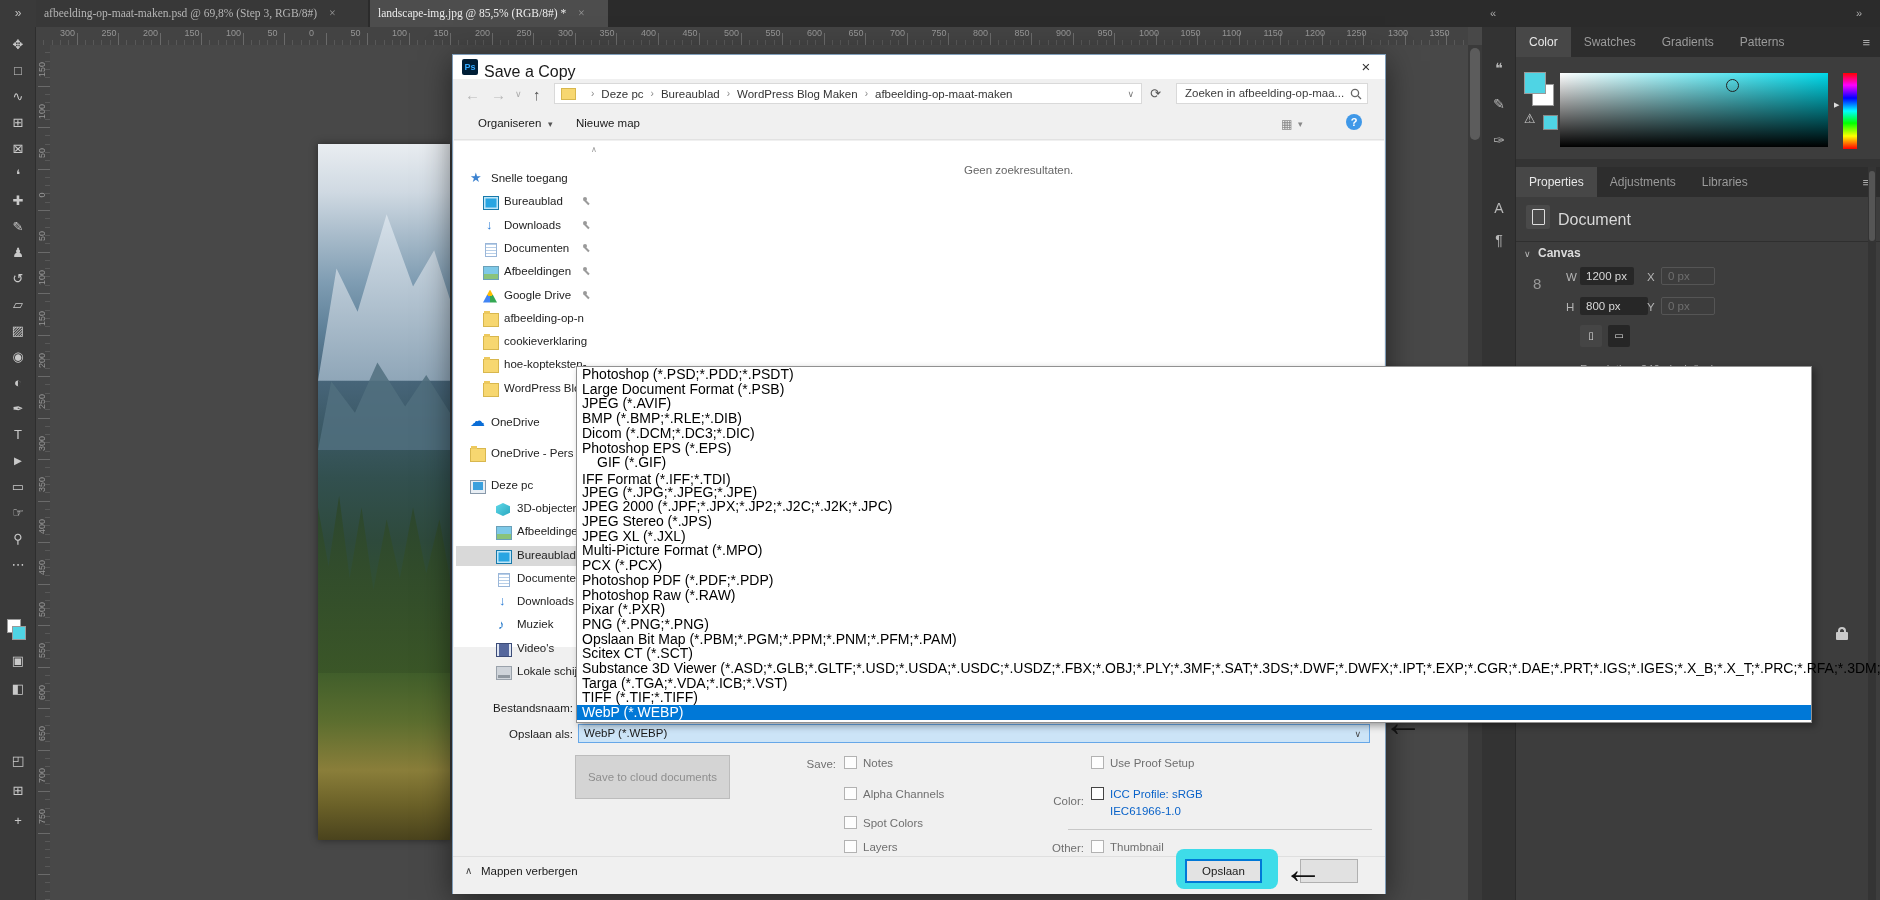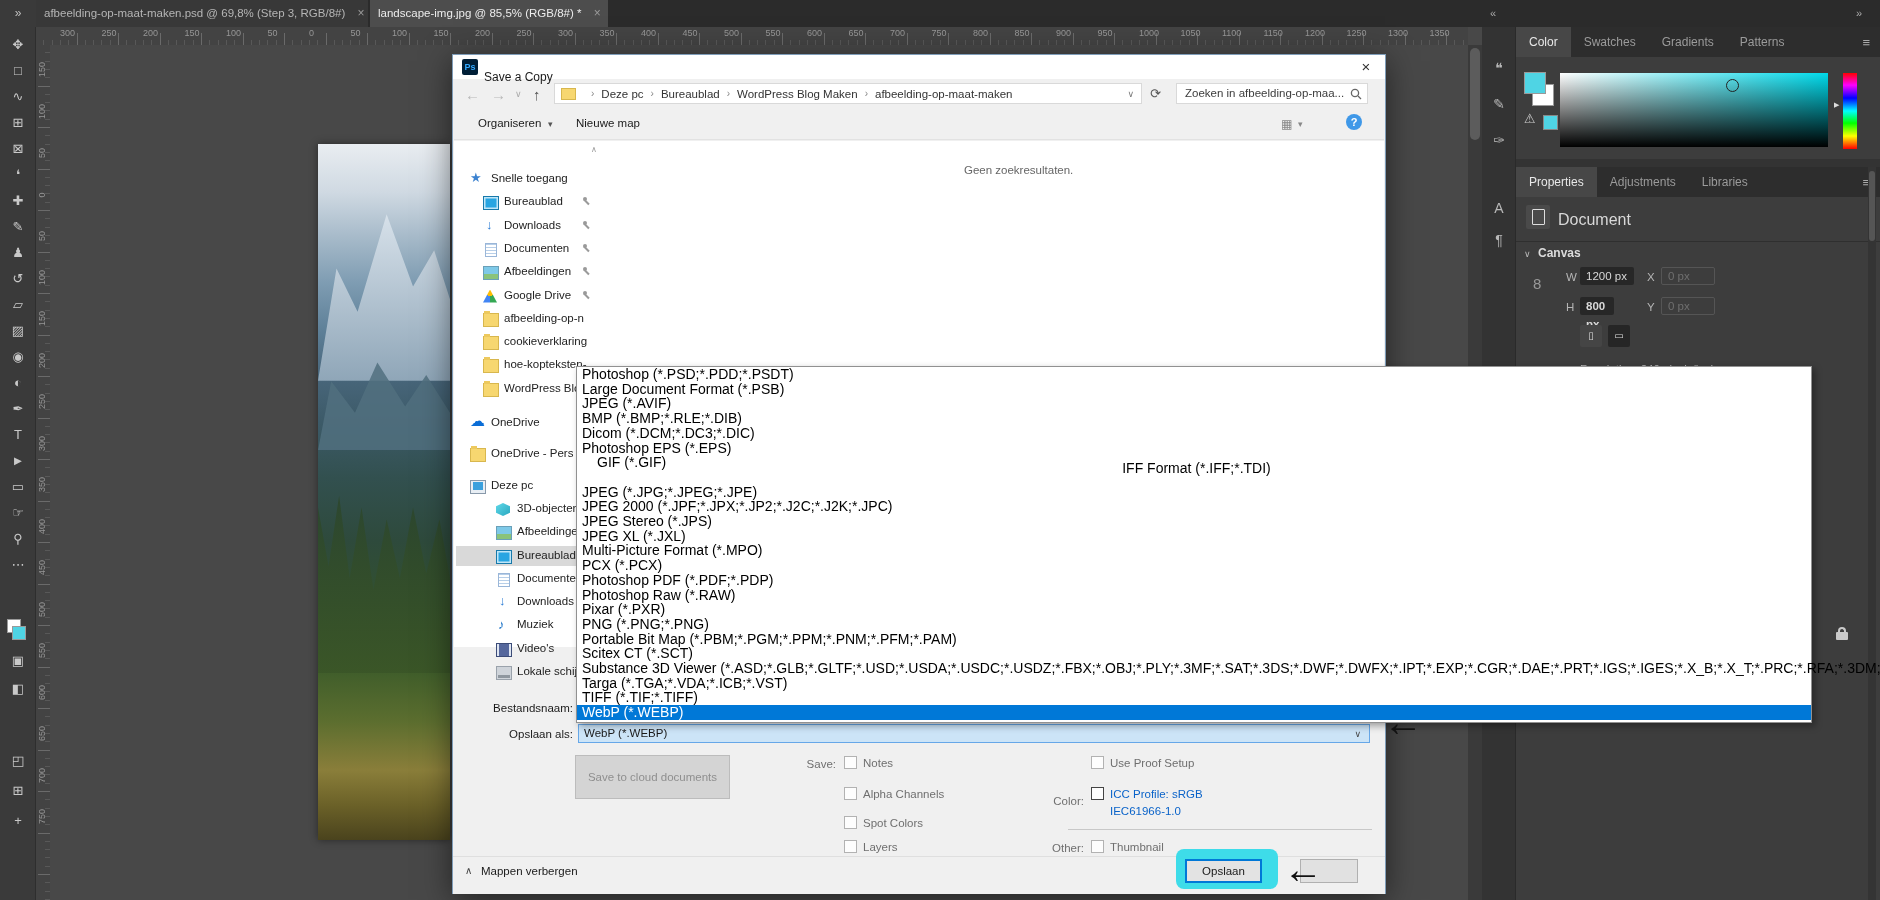--- a/index.html
+++ b/index.html
@@ -4,21 +4,21 @@
 <style>
   html,body{margin:0;padding:0;background:#222;}
   #stage{position:relative;width:1880px;height:900px;overflow:hidden;
          font-family:"Liberation Sans","DejaVu Sans",sans-serif;background:#484848;}
   .abs{position:absolute;}
   
   .tabbar{position:absolute;left:0;top:0;width:1880px;height:27px;background:#2b2b2b;}
   .tab-collapse{position:absolute;left:0;top:0;width:36px;height:27px;background:#3a3a3a;
      color:#bdbdbd;font-size:12px;line-height:27px;text-align:center;}
   .pstab{position:absolute;top:0;height:27px;background:#383838;color:#b5b5b5;font-size:11.5px;
-     line-height:27px;padding:0 8px;box-sizing:border-box;white-space:nowrap;overflow:hidden;}
+     line-height:27px;padding:0 8px;box-sizing:border-box;white-space:nowrap;overflow:hidden;font-family:Liberation Serif, serif;}
   .pstab.active{background:#4d4d4d;color:#ececec;}
   .pstab .x{margin-left:9px;color:#9a9a9a;font-size:12px;}
   .hdr-chev{position:absolute;top:0;height:27px;line-height:27px;color:#aaa;font-size:11px;}
   .ruler{background:#434343;}
   #ruler-top{left:36px;top:27px;width:1432px;height:18px;
      background-image:repeating-linear-gradient(to right,transparent 0 40.5px,#6a6a6a 40.5px 41.5px),
                       repeating-linear-gradient(to right,transparent 0 7.3px,#585858 7.3px 8.3px);
      background-size:100% 12px,100% 5px;background-position:left bottom,left bottom;background-repeat:no-repeat;}
   #ruler-left{left:36px;top:45px;width:14px;height:855px;
      background-image:repeating-linear-gradient(to bottom,transparent 0 40.5px,#6a6a6a 40.5px 41.5px),
@@ -270,42 +270,42 @@
     <div class="abs" style="left:0;top:214px;width:364px;height:1px;background:#2f2f2f;"></div>
 
     <span class="abs" style="left:8px;top:222px;color:#bbb;font-size:9px;">∨</span>
     <div class="abs" style="left:22px;top:219px;color:#dcdcdc;font-size:12px;font-weight:bold;">Canvas</div>
     <div class="abs" style="left:17px;top:248px;color:#999;font-size:15px;transform:rotate(0deg);">8</div>
     <span class="plabel" style="left:50px;top:244px;">W</span>
     <div class="pinput" style="left:64px;top:240px;width:54px;height:18px;line-height:18px;">1200 px</div>
     <span class="plabel" style="left:131px;top:244px;">X</span>
     <div class="pinput ghost" style="left:145px;top:240px;width:54px;height:18px;line-height:16px;">0 px</div>
     <span class="plabel" style="left:50px;top:274px;">H</span>
-    <div class="pinput" style="left:64px;top:270px;width:34px;height:18px;line-height:18px;font-weight:bold;">800 px</div>
+    <div class="pinput" style="left:64px;top:270px;width:68px;height:18px;line-height:18px;">800 px</div>
     <span class="plabel" style="left:131px;top:274px;">Y</span>
     <div class="pinput ghost" style="left:145px;top:270px;width:54px;height:18px;line-height:16px;">0 px</div>
     <div class="obtn" style="left:64px;top:298px;background:#454545;">▯</div>
     <div class="obtn" style="left:92px;top:298px;background:#262626;">▭</div>
     <div class="plabel" style="left:64px;top:336px;">Resolution: 240 pixels/inch</div>
     <span class="plabel" style="left:36px;top:364px;">Mode</span>
     <div class="pinput" style="left:64px;top:360px;width:132px;height:20px;line-height:20px;padding-left:8px;">RGB Color</div>
     <span class="abs" style="left:182px;top:364px;color:#999;font-size:9px;">∨</span>
     <div class="abs" style="left:320px;top:600px;width:14px;height:14px;">
       <span class="lock-shackle"></span>
         <span class="lock-body"></span>
     </div>
     <div class="abs" style="left:352px;top:140px;width:8px;height:740px;background:#343434;">
       <div style="position:absolute;left:1px;top:4px;width:6px;height:70px;background:#555;border-radius:3px;"></div>
     </div>
   </div>
 
   <div class="abs" id="dialog">
     <div id="dlg-title">
       <span class="ps-logo">Ps</span>
-      <span style="position:absolute;left:31px;top:15px;font-size:12px;">Save a Copy</span>
+      <span style="position:absolute;left:31px;top:8px;font-size:16px;">Save a Copy</span>
       <span class="btn" style="left:898px;top:2px;width:30px;height:20px;font-size:15px;color:#333;line-height:20px;">×</span>
     </div>
     <span class="navg" style="left:12px;top:31px;">←</span>
     <span class="navg" style="left:38px;top:31px;">→</span>
     <span class="navg" style="left:62px;top:34px;font-size:9px;color:#aaa;">∨</span>
     <span class="navg" style="left:80px;top:31px;color:#555;">↑</span>
     <div id="address-bar">
       <span class="folder-ic-sm"></span>
       <span class="crumb-sep">›</span>
       <span id="breadcrumb" style="display:flex;align-items:center;">
@@ -472,32 +472,32 @@
     <div class="btn" style="left:847px;top:804px;width:58px;height:24px;background:#e1e1e1;border:1px solid #b0b0b0;"></div>
 
     <div id="format-list">
         <div class="fmt" style="top: 0px;">Photoshop (*.PSD;*.PDD;*.PSDT)</div>
         <div class="fmt" style="top: 14.7px;">Large Document Format (*.PSB)</div>
         <div class="fmt" style="top: 29.4px;">JPEG (*.AVIF)</div>
         <div class="fmt" style="top: 44.1px;">BMP (*.BMP;*.RLE;*.DIB)</div>
         <div class="fmt" style="top: 58.8px;">Dicom (*.DCM;*.DC3;*.DIC)</div>
         <div class="fmt" style="top: 73.5px;">Photoshop EPS (*.EPS)</div>
         <div class="fmt" style="top: 88.2px; padding-left: 20px;">GIF (*.GIF)</div>
-        <div class="fmt" style="top: 94px; text-align: center;">IFF Format (*.IFF;*.TDI)</div>
+        <div class="fmt" style="top: 105px;">IFF Format (*.IFF;*.TDI)</div>
         <div class="fmt" style="top: 117.6px;">JPEG (*.JPG;*.JPEG;*.JPE)</div>
         <div class="fmt" style="top: 132.3px;">JPEG 2000 (*.JPF;*.JPX;*.JP2;*.J2C;*.J2K;*.JPC)</div>
         <div class="fmt" style="top: 147px;">JPEG Stereo (*.JPS)</div>
         <div class="fmt" style="top: 161.7px;">JPEG XL (*.JXL)</div>
         <div class="fmt" style="top: 176.4px;">Multi-Picture Format (*.MPO)</div>
         <div class="fmt" style="top: 191.1px;">PCX (*.PCX)</div>
         <div class="fmt" style="top: 205.8px;">Photoshop PDF (*.PDF;*.PDP)</div>
         <div class="fmt" style="top: 220.5px;">Photoshop Raw (*.RAW)</div>
         <div class="fmt" style="top: 235.2px;">Pixar (*.PXR)</div>
         <div class="fmt" style="top: 249.9px;">PNG (*.PNG;*.PNG)</div>
-        <div class="fmt" style="top: 264.6px;">Portable Bit Map (*.PBM;*.PGM;*.PPM;*.PNM;*.PFM;*.PAM)</div>
+        <div class="fmt" style="top: 264.6px;">Opslaan Bit Map (*.PBM;*.PGM;*.PPM;*.PNM;*.PFM;*.PAM)</div>
         <div class="fmt" style="top: 279.3px;">Scitex CT (*.SCT)</div>
         <div class="fmt" style="top: 294px;">Substance 3D Viewer (*.ASD;*.GLB;*.GLTF;*.USD;*.USDA;*.USDC;*.USDZ;*.FBX;*.OBJ;*.PLY;*.3MF;*.SAT;*.3DS;*.DWF;*.DWFX;*.IPT;*.EXP;*.CGR;*.DAE;*.PRT;*.IGS;*.IGES;*.X_B;*.X_T;*.PRC;*.RFA;*.3DM;*.PAR;*.STL;*.STP;*.STEP;*.U3D;*.WRL;*.VRML)</div>
         <div class="fmt" style="top: 308.7px;">Targa (*.TGA;*.VDA;*.ICB;*.VST)</div>
         <div class="fmt" style="top: 323.4px;">TIFF (*.TIF;*.TIFF)</div>
         <div class="fmt sel" style="top: 338.1px;">WebP (*.WEBP)</div>
       </div>
   </div>
 
   <div class="circle" style="left:1368px;top:687px;width:70px;height:70px;">
     <span>←</span>

